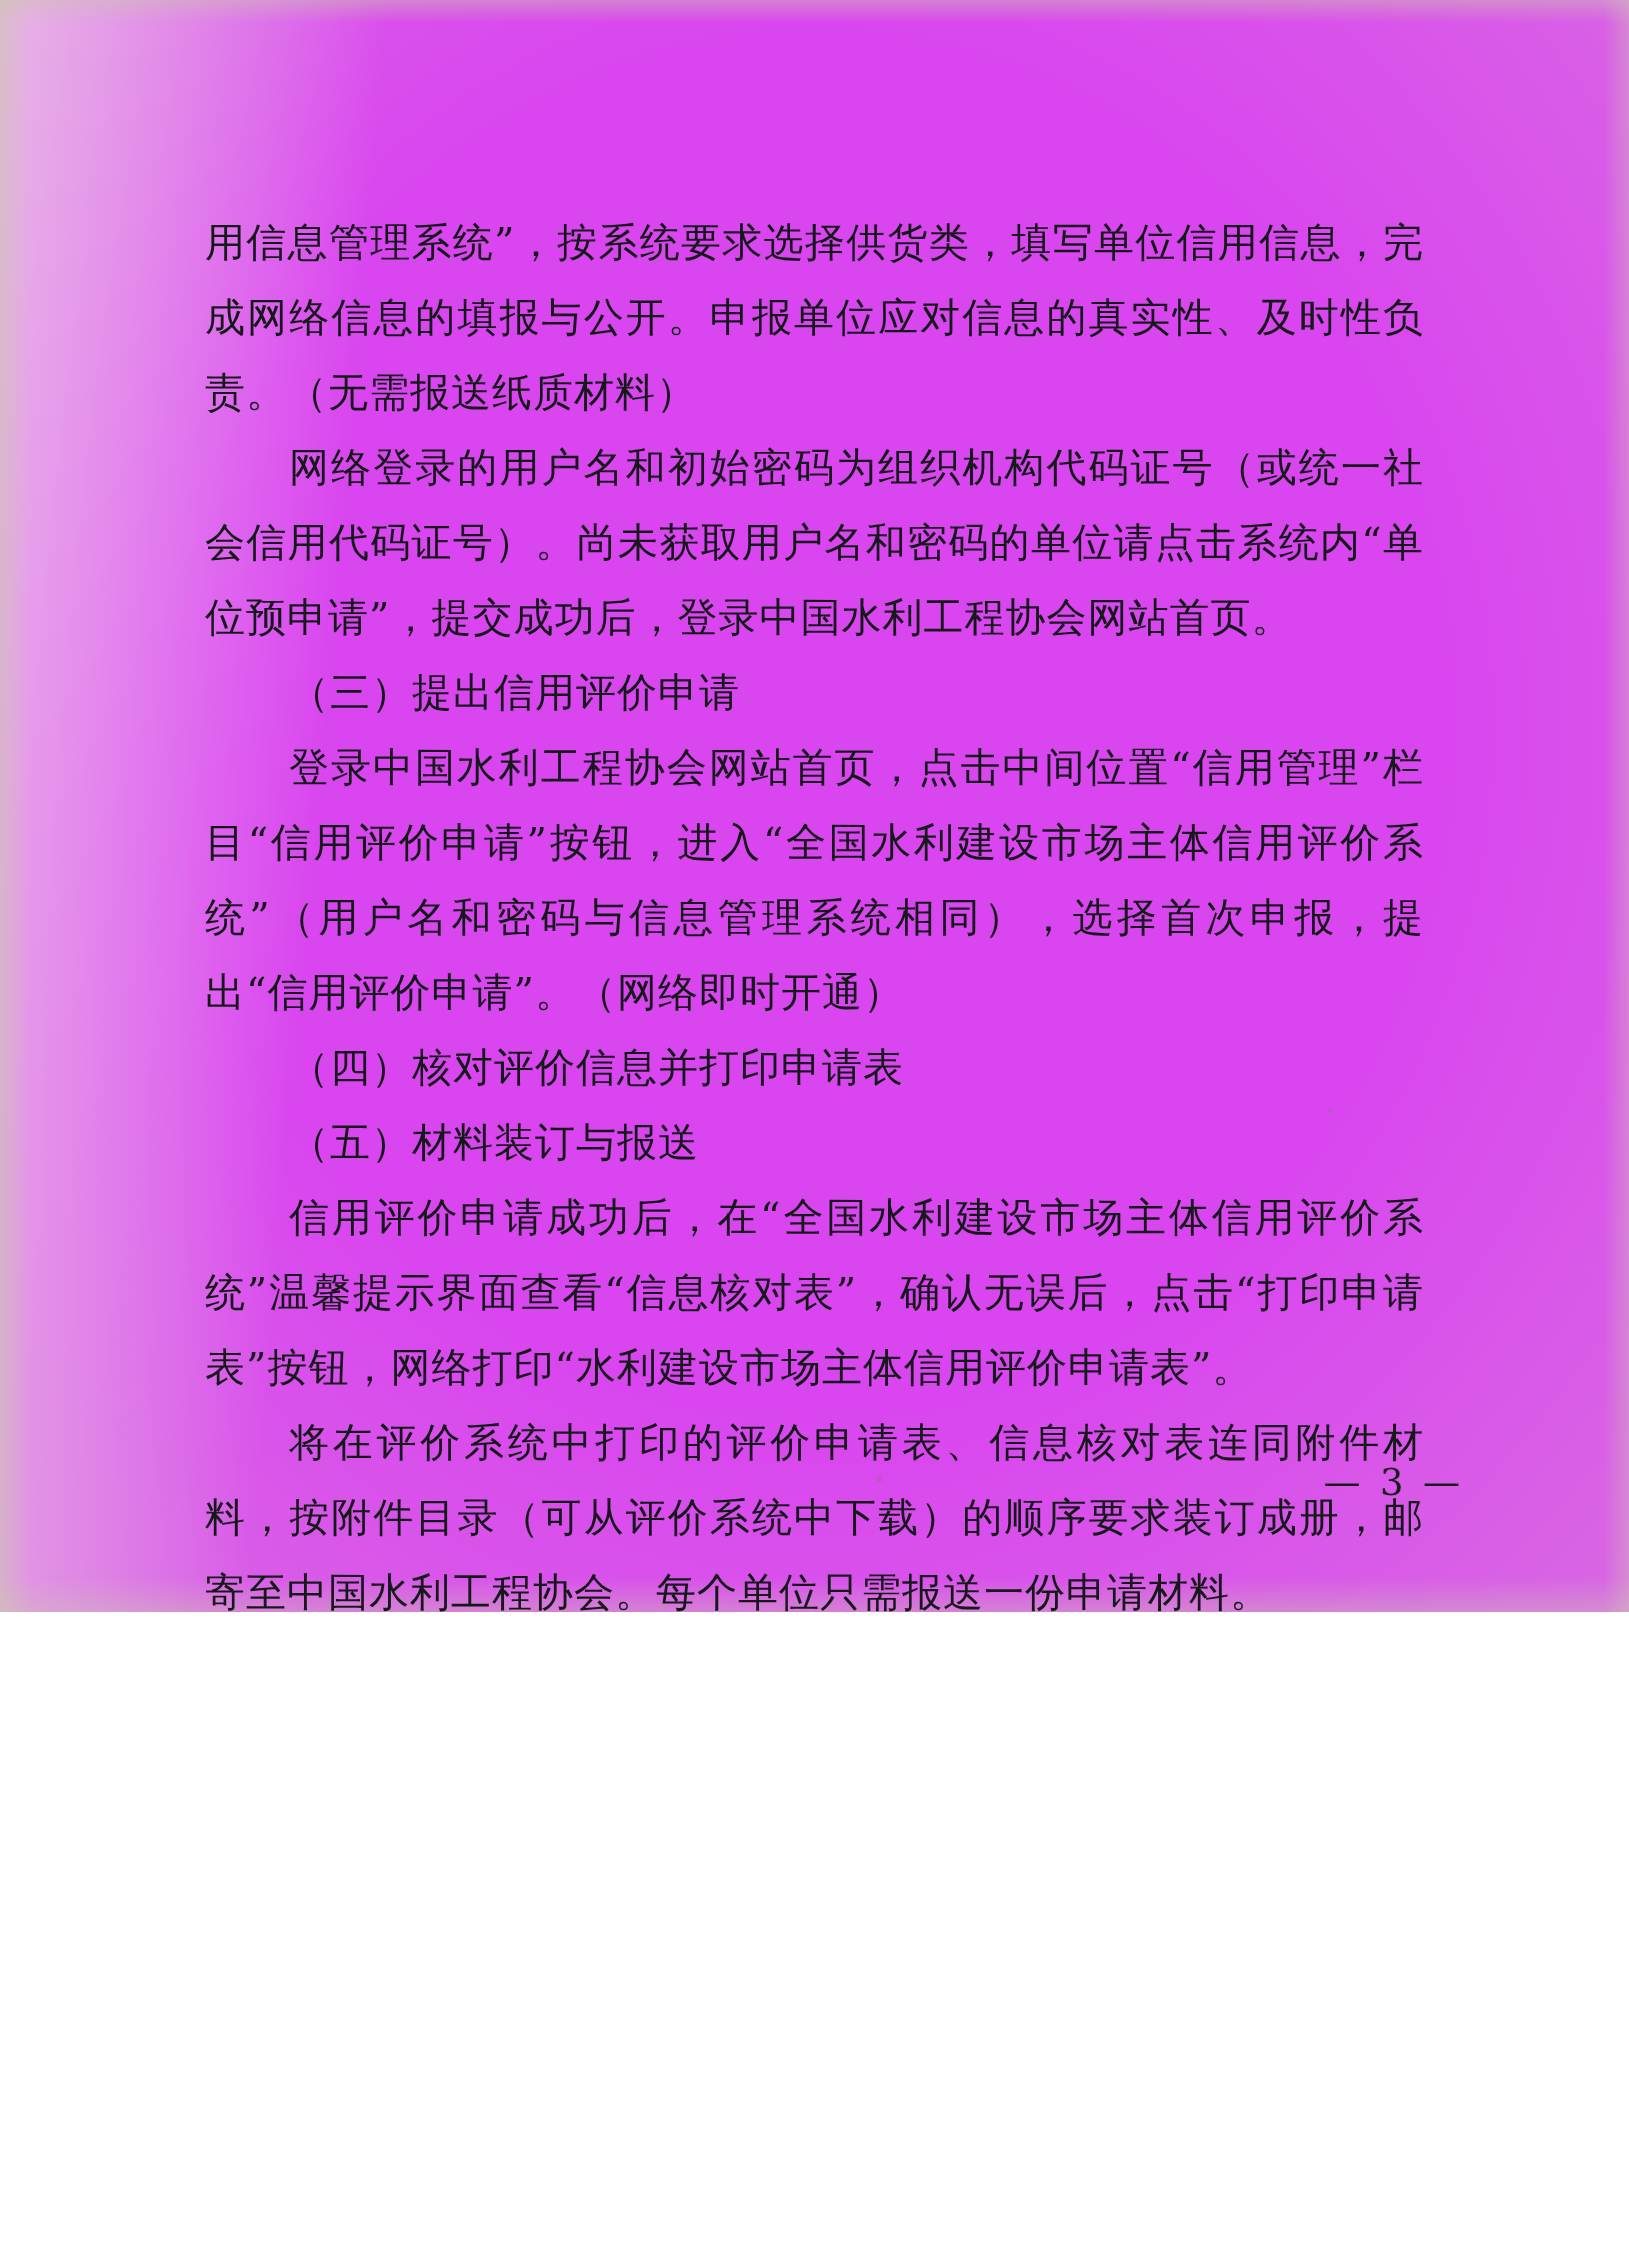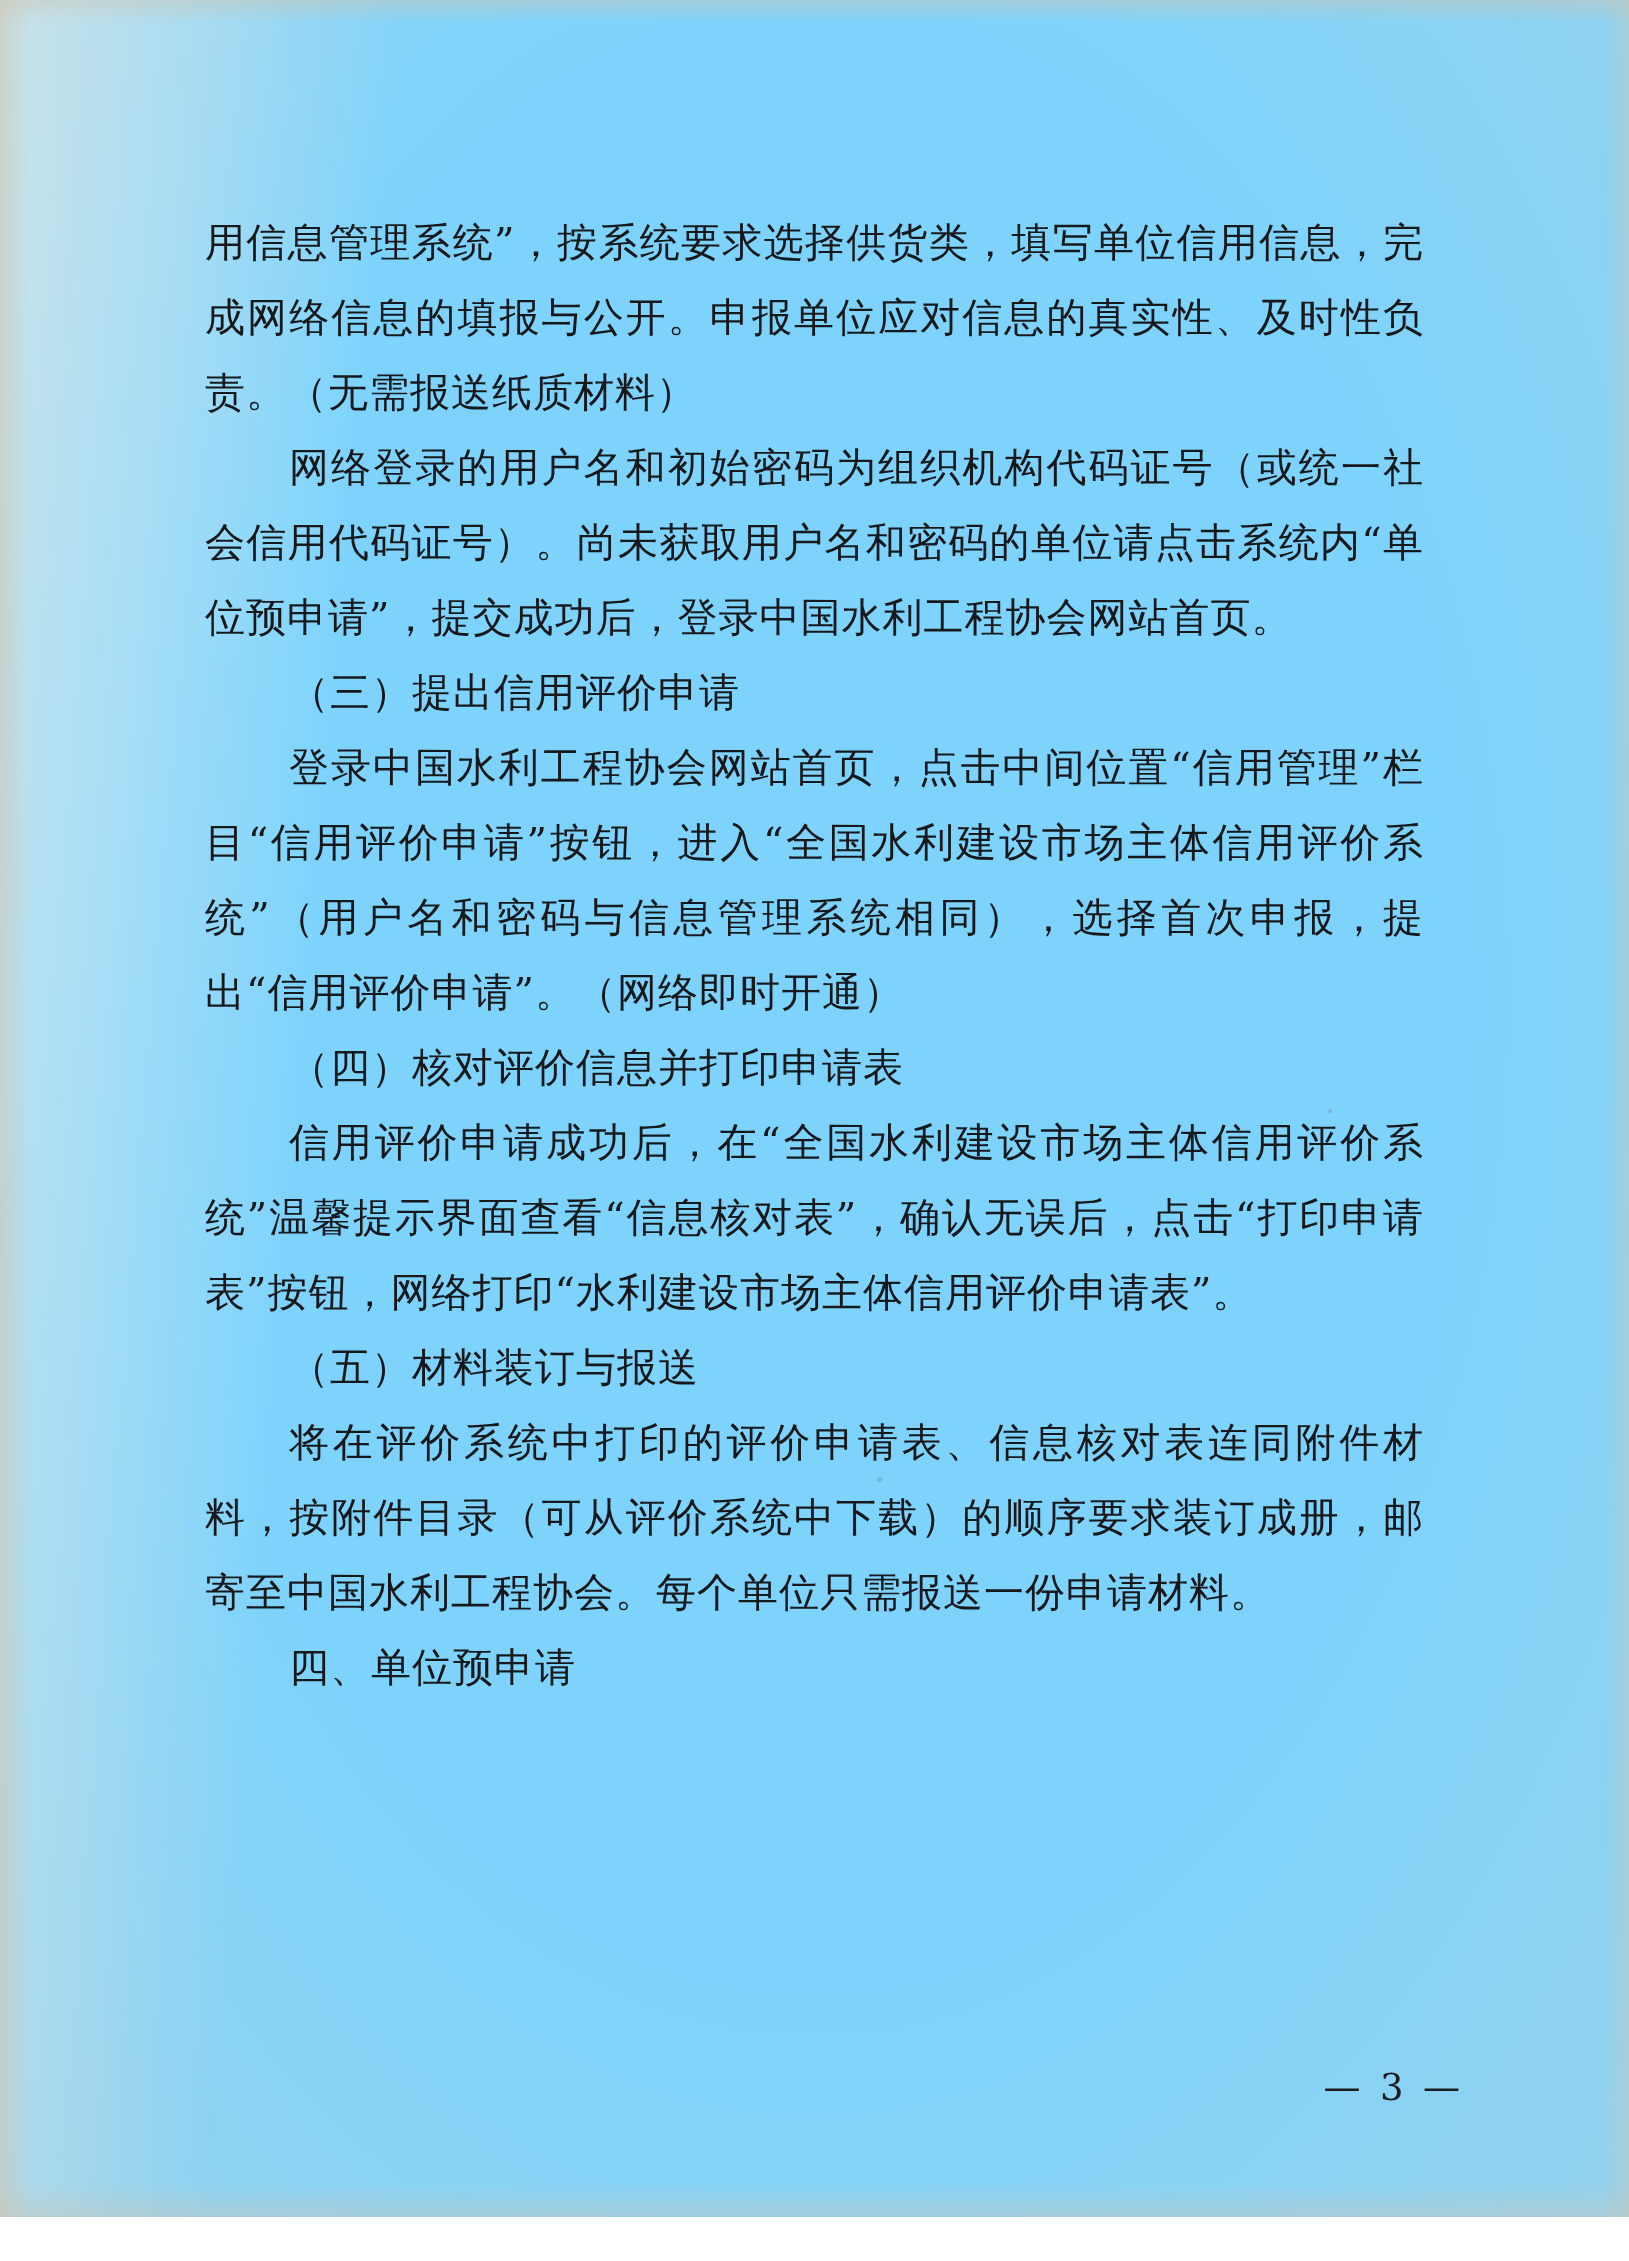--- a/index.html
+++ b/index.html
@@ -3,22 +3,22 @@
 <meta charset="utf-8">
 <style>
   html, body {
     margin: 0;
     padding: 0;
     background: #ffffff;
   }
   .page {
     position: relative;
     width: 1630px;
-    height: 2217px;
-    background: #7dd3fc;
+    height: 1612px;
+    background: #d946ef;
     overflow: hidden;
     font-family: "DejaVu Serif", serif;
   }
   
   .paper-texture {
     position: absolute;
     inset: 0;
     background:
       radial-gradient(ellipse at 50% 45%, rgba(255,255,255,0) 55%, rgba(214,206,190,0.25) 100%),
       linear-gradient(95deg, rgba(248,246,238,0.6) 0%, rgba(255,255,255,0) 22%);
@@ -118,23 +118,23 @@
     <p class="para">用信息管理系统”，按系统要求选择供货类，填写单位信用信息，完成网络信息的填报与公开。申报单位应对信息的真实性、及时性负责。（无需报送纸质材料）</p>
 
     <p class="para indent">网络登录的用户名和初始密码为组织机构代码证号（或统一社会信用代码证号）。尚未获取用户名和密码的单位请点击系统内“单位预申请”，提交成功后，登录中国水利工程协会网站首页。</p>
 
     <p class="para heading">（三）提出信用评价申请</p>
 
     <p class="para indent">登录中国水利工程协会网站首页，点击中间位置“信用管理”栏目“信用评价申请”按钮，进入“全国水利建设市场主体信用评价系统”（用户名和密码与信息管理系统相同），选择首次申报，提出“信用评价申请”。（网络即时开通）</p>
 
     <p class="para heading">（四）核对评价信息并打印申请表</p>
 
+    <p class="para heading">（五）材料装订与报送</p>
+
     <p class="para indent">信用评价申请成功后，在“全国水利建设市场主体信用评价系统”温馨提示界面查看“信息核对表”，确认无误后，点击“打印申请表”按钮，网络打印“水利建设市场主体信用评价申请表”。</p>
-
-    <p class="para heading">（五）材料装订与报送</p>
 
     <p class="para indent">将在评价系统中打印的评价申请表、信息核对表连同附件材料，按附件目录（可从评价系统中下载）的顺序要求装订成册，邮寄至中国水利工程协会。每个单位只需报送一份申请材料。</p>
 
     <p class="para heading">四、单位预申请</p>
 
 
   </div>
 
   <div class="page-number">— 3 —</div>
 

